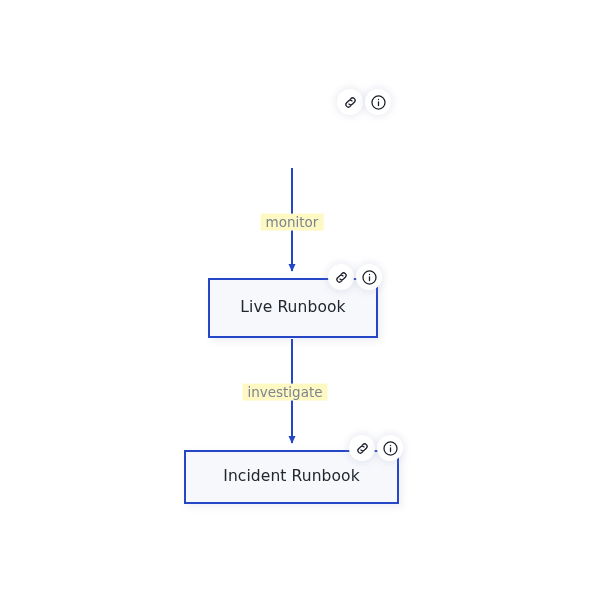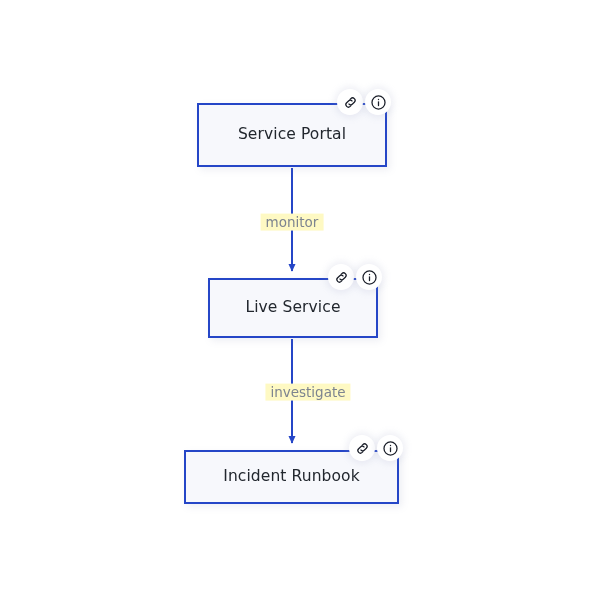--- a/index.html
+++ b/index.html
@@ -91,43 +91,40 @@
         <path d="M0,0.4 L8,4 L0,7.6 Z" fill="#2546c7"></path>
       </marker>
     </defs>
 
     <line x1="292" y1="168" x2="292" y2="271" stroke="#2546c7" stroke-width="2" marker-end="url(#arrowhead)"></line>
 
     <line x1="292" y1="339" x2="292" y2="443" stroke="#2546c7" stroke-width="2" marker-end="url(#arrowhead)"></line>
   </svg>
 
   <div class="edge-label" style="left:292px; top:222px;">monitor</div>
-  <div class="edge-label" style="left:308px; top:392px;">investigate</div>
+  <div class="edge-label" style="left:285px; top:392px;">investigate</div>
 
-  <div class="node" style="left:197px; top:103px; width:190px; height:64px;">
-    <span class="node-label">Service Portal</span>
-  </div>
   <div class="badges" style="left:337px; top:89px;">
     <div class="badge">
       <svg width="15" height="15" viewBox="0 0 24 24" fill="none" stroke="#1b1f2a" stroke-width="2" stroke-linecap="round" stroke-linejoin="round">
         <path d="M9.5 14.5a4 4 0 0 0 5.66 0l3-3a4 4 0 0 0-5.66-5.66l-1.2 1.2"></path>
         <path d="M14.5 9.5a4 4 0 0 0-5.66 0l-3 3a4 4 0 0 0 5.66 5.66l1.2-1.2"></path>
       </svg>
     </div>
     <div class="badge">
       <svg width="17" height="17" viewBox="0 0 24 24" fill="none" stroke="#1b1f2a" stroke-width="1.8" stroke-linecap="round" stroke-linejoin="round">
         <circle cx="12" cy="12" r="9.2"></circle>
         <line x1="12" y1="11" x2="12" y2="16.4"></line>
         <circle cx="12" cy="7.7" r="0.95" fill="#1b1f2a" stroke="none"></circle>
       </svg>
     </div>
   </div>
 
   <div class="node" style="left:208px; top:278px; width:170px; height:60px;">
-    <span class="node-label">Live Service</span>
+    <span class="node-label">Live Runbook</span>
   </div>
   <div class="badges" style="left:328px; top:264px;">
     <div class="badge">
       <svg width="15" height="15" viewBox="0 0 24 24" fill="none" stroke="#1b1f2a" stroke-width="2" stroke-linecap="round" stroke-linejoin="round">
         <path d="M9.5 14.5a4 4 0 0 0 5.66 0l3-3a4 4 0 0 0-5.66-5.66l-1.2 1.2"></path>
         <path d="M14.5 9.5a4 4 0 0 0-5.66 0l-3 3a4 4 0 0 0 5.66 5.66l1.2-1.2"></path>
       </svg>
     </div>
     <div class="badge">
       <svg width="17" height="17" viewBox="0 0 24 24" fill="none" stroke="#1b1f2a" stroke-width="1.8" stroke-linecap="round" stroke-linejoin="round">

